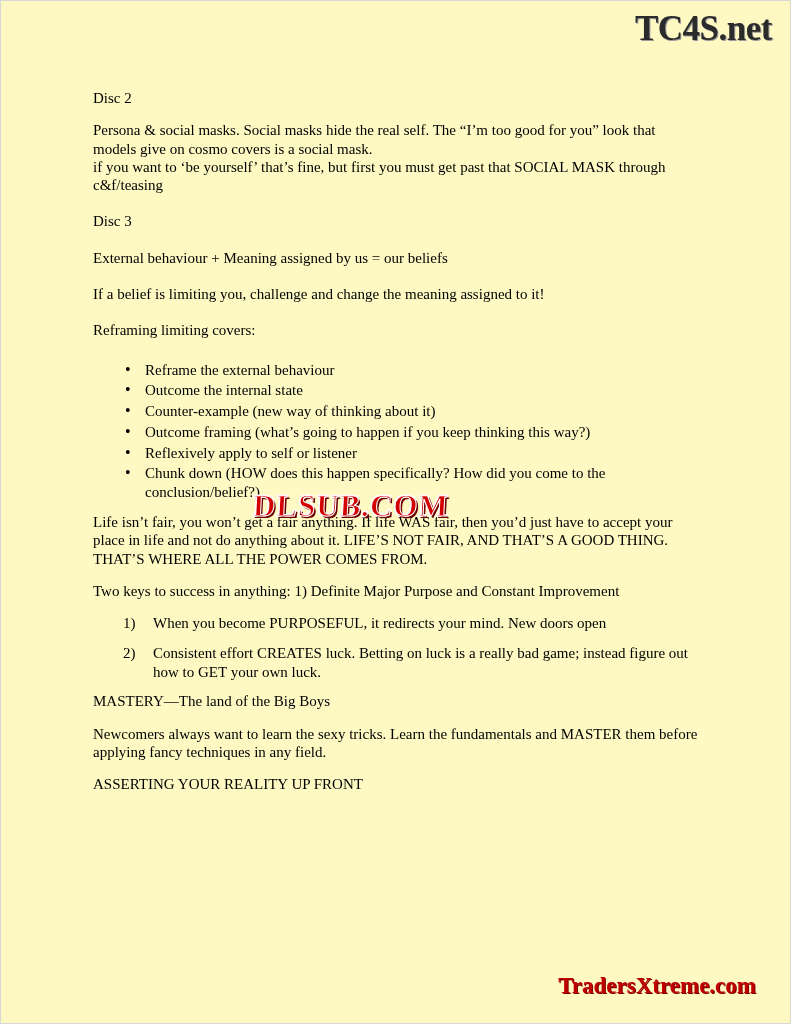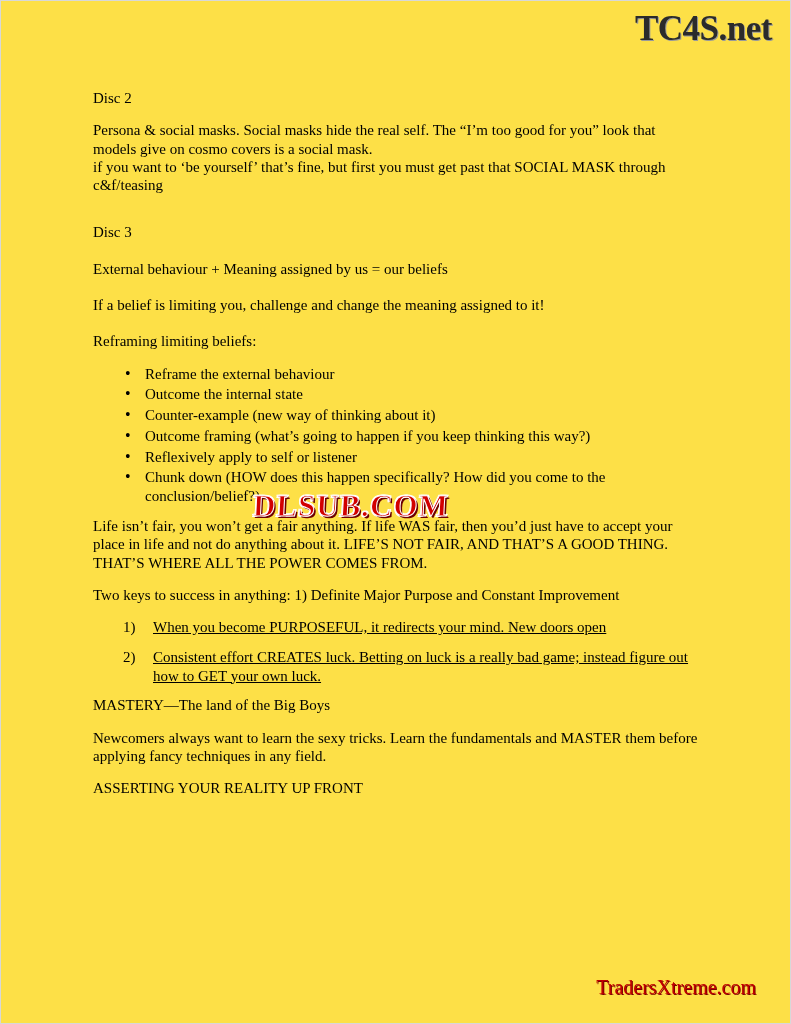--- a/index.html
+++ b/index.html
@@ -14,42 +14,42 @@
     font-family: "Liberation Serif", serif;
     color: #000000;
     overflow: hidden;
   }
 
   .page {
     position: absolute;
     inset: 0;
     border: 1px solid #d8d8d8;
     box-sizing: border-box;
-    background: #fde047;
+    background: #fef9c3;
   }
 
   
   .wm-top {
     position: absolute;
     top: 8px;
     right: 18px;
     font-family: "Liberation Serif", serif;
     font-size: 35px;
     font-weight: bold;
     color: #2b2b2b;
     letter-spacing: -0.5px;
     text-shadow: 1px 1px 0 #9a9a9a;
   }
   .wm-bottom {
     position: absolute;
     bottom: 24px;
     right: 34px;
     font-family: "Liberation Serif", serif;
-    font-size: 20px;
-    font-weight: normal;
+    font-size: 23px;
+    font-weight: bold;
     color: #c00000;
     text-shadow: 1px 1px 0 #7a0000;
   }
   .wm-mid {
     position: absolute;
     left: 252px;
     top: 487px;
     font-family: "Liberation Serif", serif;
     font-size: 31px;
     font-weight: bold;
@@ -70,25 +70,25 @@
     position: absolute;
     left: 92px;
     top: 88px;
     width: 607px;
     font-size: 15px;
     line-height: 1.22;
   }
   .para {
     margin: 0 0 14px 0;
   }
-  .para.tight { margin-bottom: 29px; }
+  .para.tight { margin-bottom: 18px; }
   .para.gap-lg { margin-bottom: 18px; }
 
   ul.bullets {
-    margin: 14px 0 4px 0;
+    margin: 21px 0 4px 0;
     padding-left: 52px;
     list-style: none;
   }
   ul.bullets li {
     position: relative;
     margin-bottom: 2px;
     line-height: 1.25;
   }
   ul.bullets li::before {
     content: "\2022";
@@ -96,21 +96,20 @@
     left: -20px;
     top: -1px;
     font-size: 16px;
   }
 
   ol.numbered {
     margin: 6px 4px 10px 0;
     padding-left: 60px;
     list-style: none;
     counter-reset: numitem;
-    text-decoration: underline;
   }
   ol.numbered li {
     position: relative;
     margin-bottom: 11px;
     line-height: 1.25;
   }
   ol.numbered li::before {
     counter-increment: numitem;
     content: counter(numitem) ")";
     position: absolute;
@@ -135,21 +134,21 @@
       <span>Persona &amp; social masks. Social masks hide the real self. The “I’m too good for you” look that models give on cosmo covers is a social mask.</span><br>
       <span>if you want to ‘be yourself’ that’s fine, but first you must get past that SOCIAL MASK through c&amp;f/teasing</span>
     </p>
 
     <p class="para gap-lg">Disc 3</p>
 
     <p class="para gap-lg">External behaviour + Meaning assigned by us = our beliefs</p>
 
     <p class="para gap-lg">If a belief is limiting you, challenge and change the meaning assigned to it!</p>
 
-    <p class="para">Reframing limiting beliefs:</p>
+    <p class="para">Reframing limiting covers:</p>
 
     <ul class="bullets">
       <li>Reframe the external behaviour</li>
       <li>Outcome the internal state</li>
       <li>Counter-example (new way of thinking about it)</li>
       <li>Outcome framing (what’s going to happen if you keep thinking this way?)</li>
       <li>Reflexively apply to self or listener</li>
       <li>Chunk down (HOW does this happen specifically? How did you come to the conclusion/belief?)</li>
     </ul>
 

